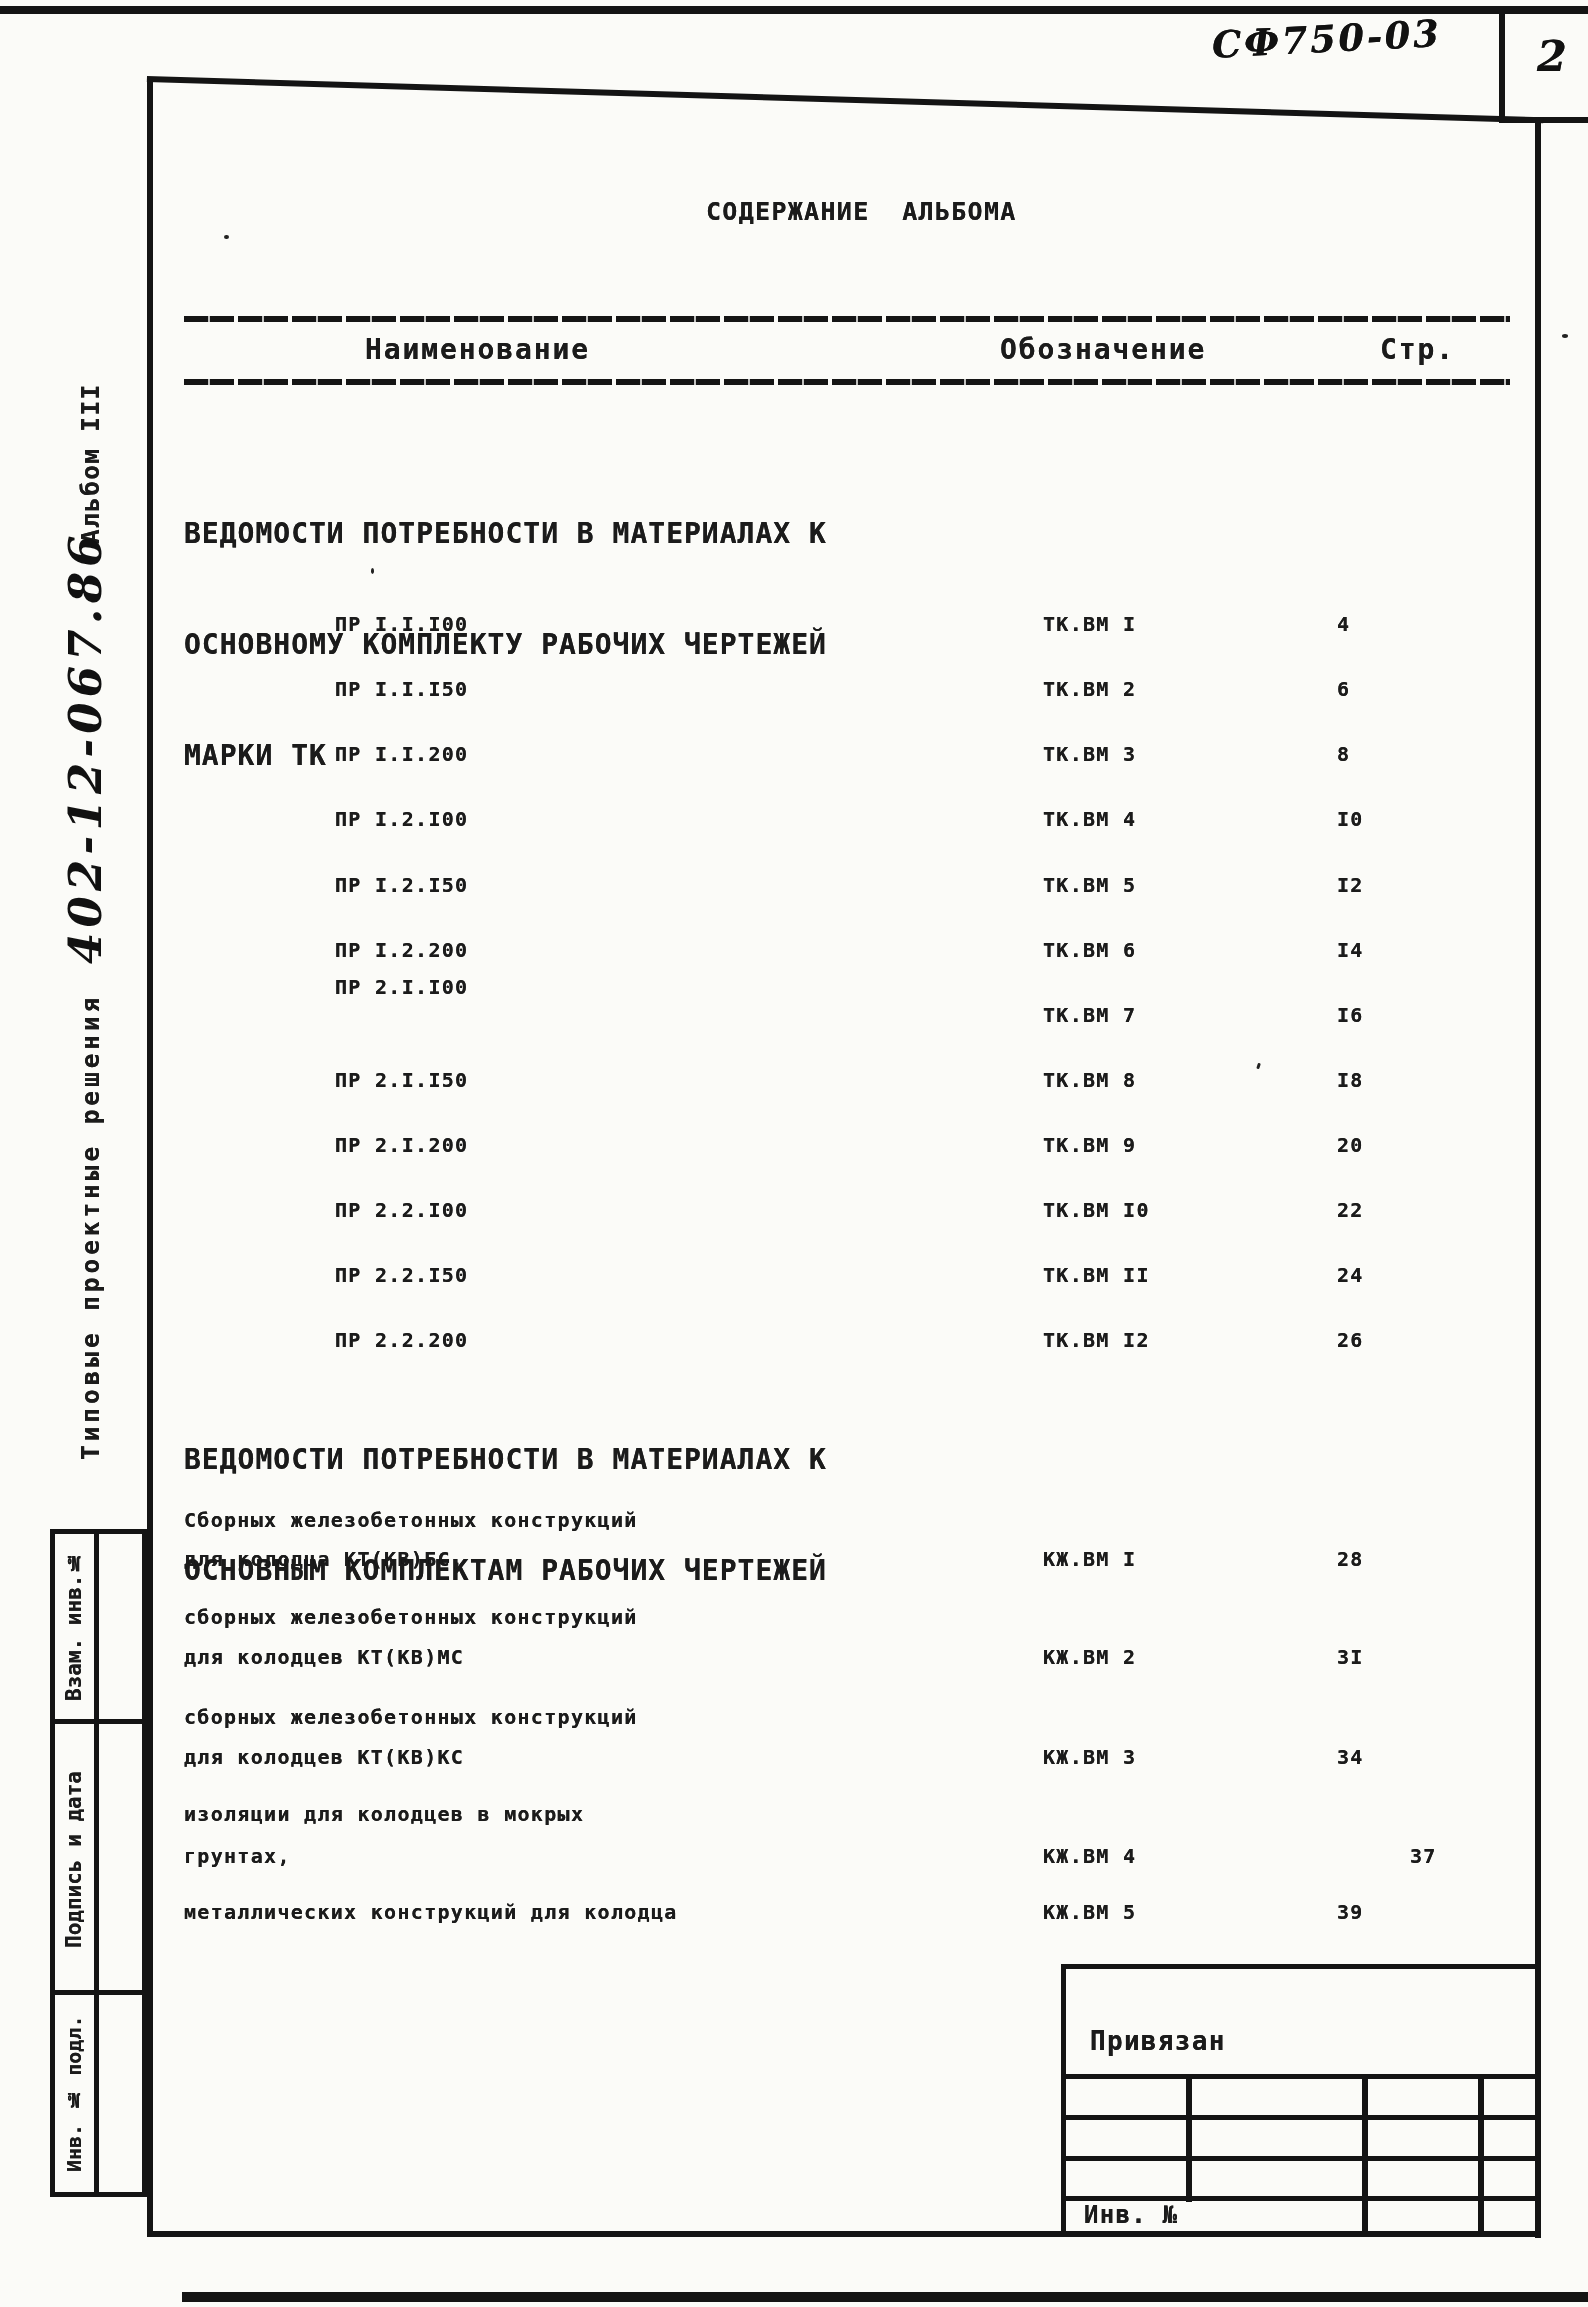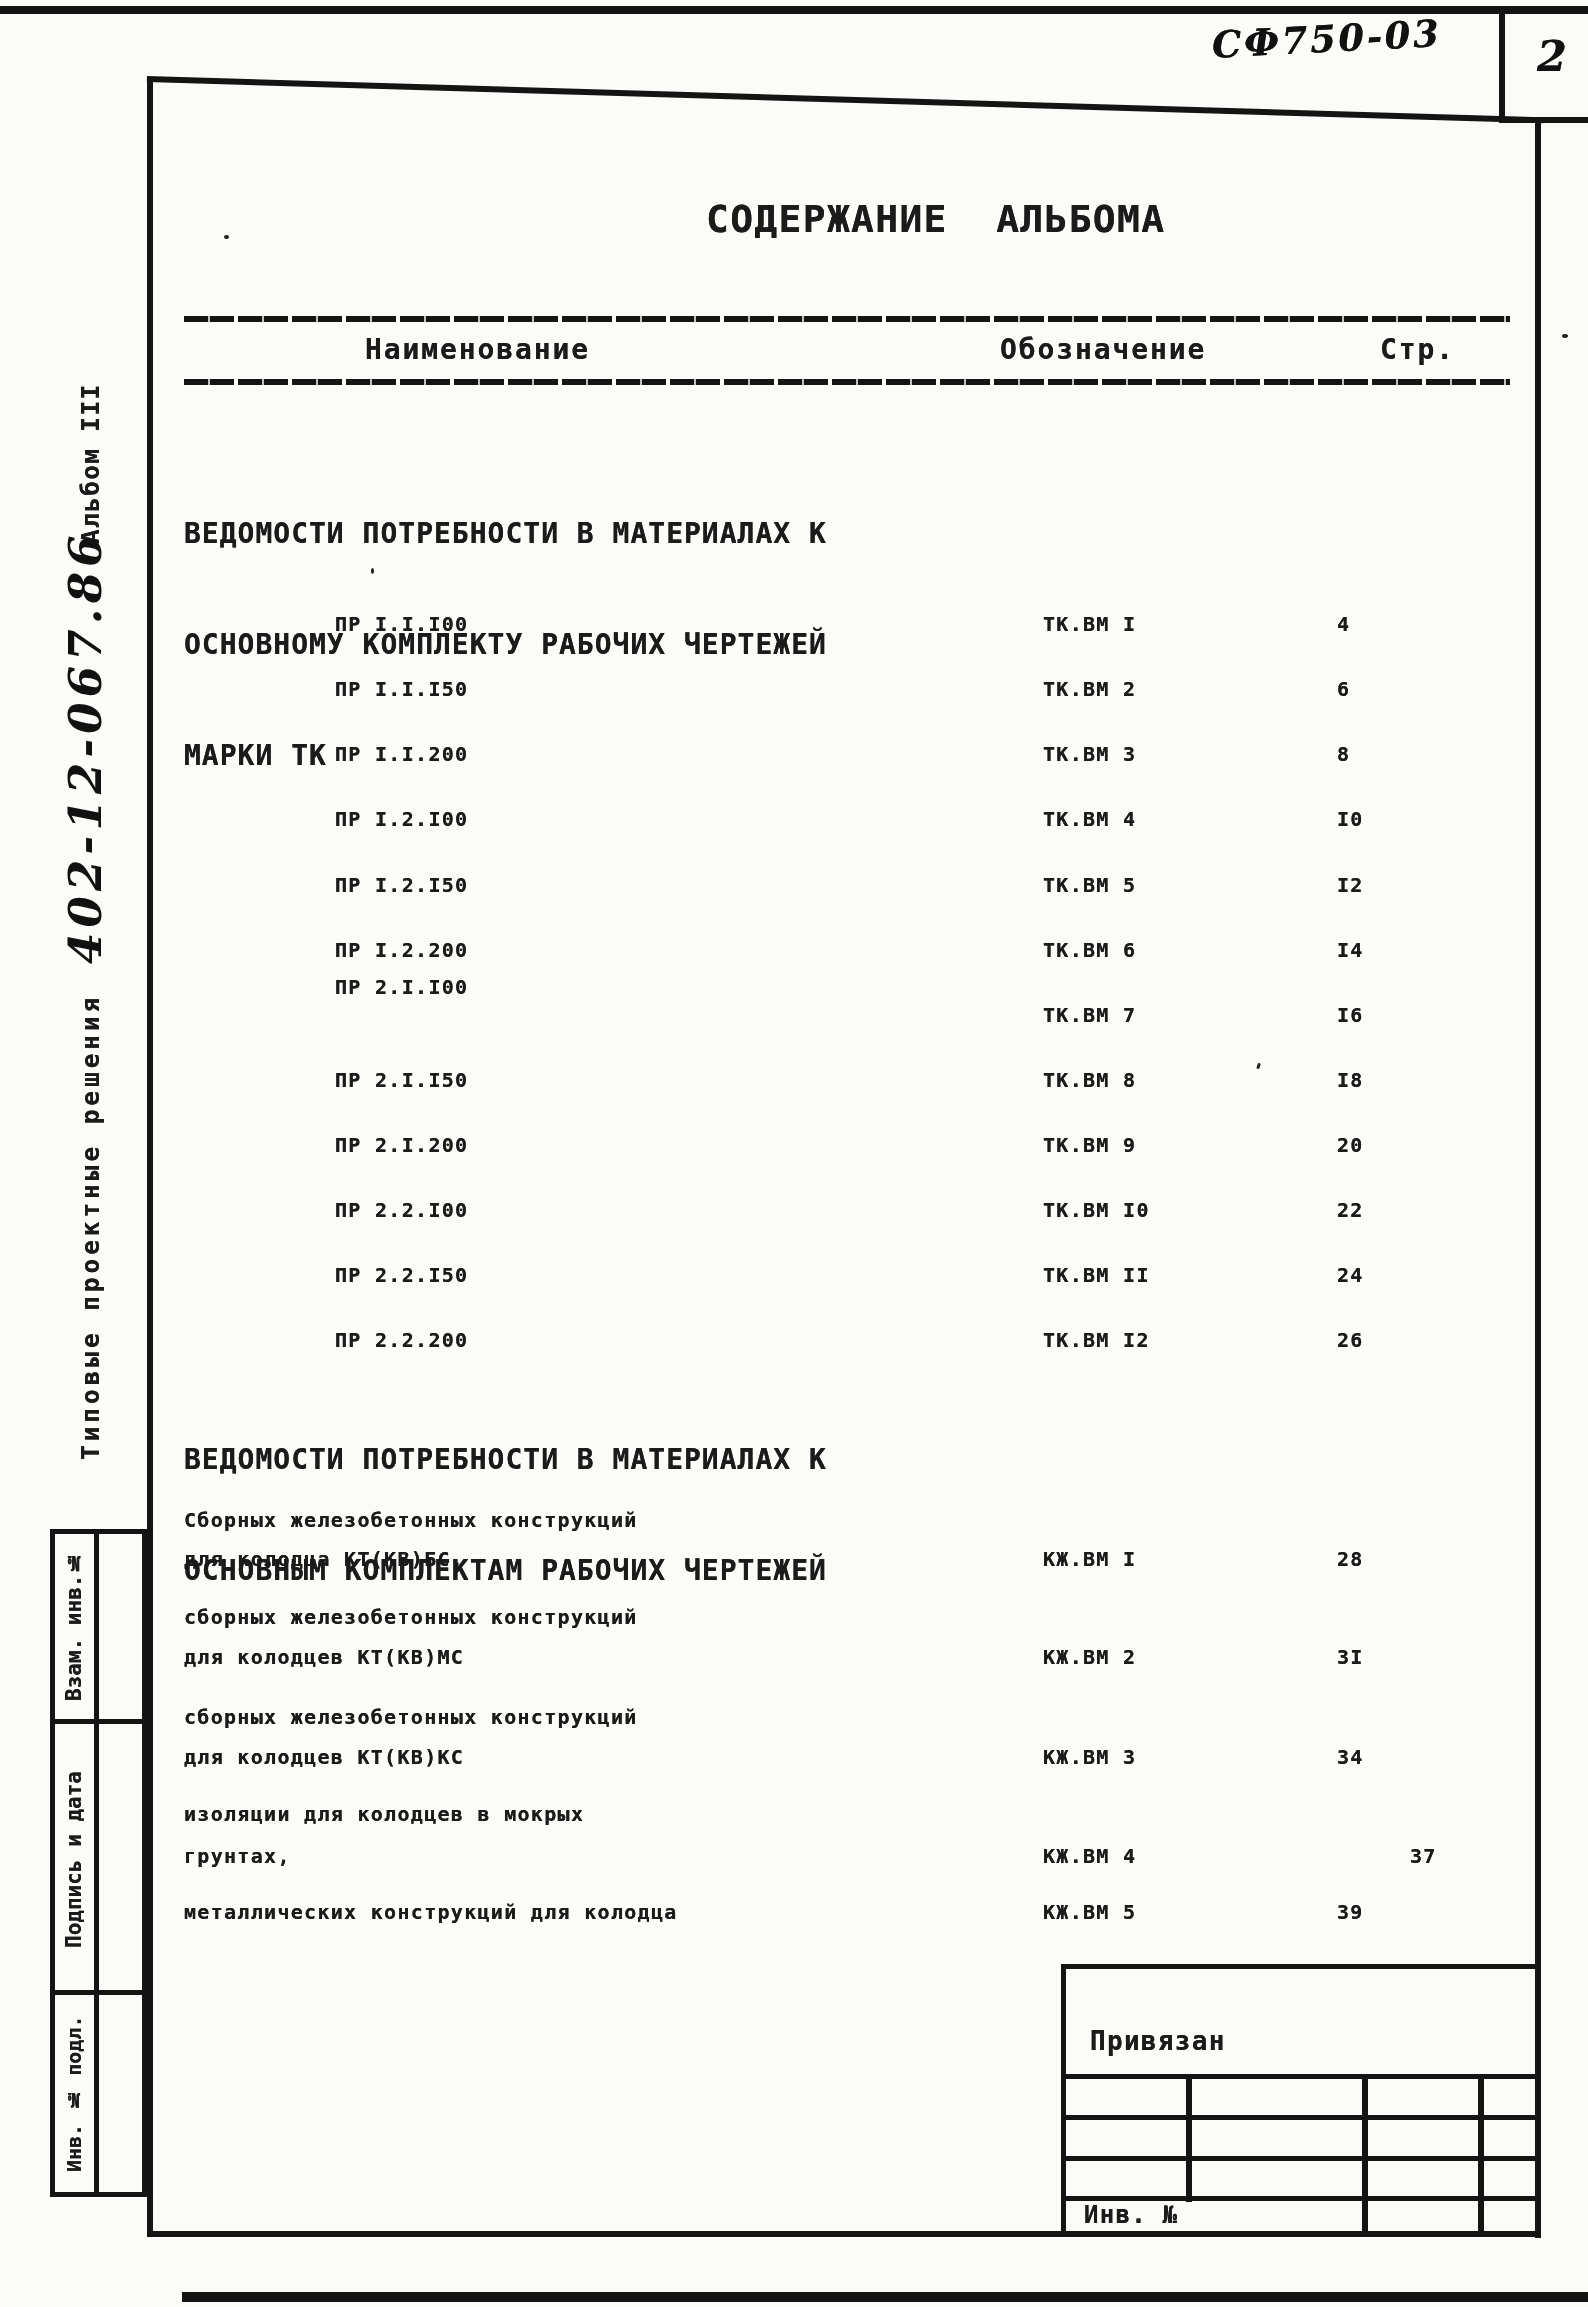--- a/index.html
+++ b/index.html
@@ -40,21 +40,21 @@
 
   <div class="abs line" style="left:1499px;top:13px;width:5.8px;height:110px;"></div>
   <div class="abs line" style="left:1499px;top:117px;width:90px;height:5.8px;"></div>
   <div class="abs hand ink" style="left:1526px;top:31px;width:52px;text-align:center;font-size:43px;">2</div>
 
   <div class="abs frame" style="left:147px;top:76px;width:1397px;height:5.8px;transform:rotate(1.69deg);transform-origin:left top;"></div>
   <div class="abs frame" style="left:147px;top:77px;width:5.8px;height:2160px;"></div>
   <div class="abs frame" style="left:1535px;top:119px;width:5.8px;height:2119px;"></div>
   <div class="abs frame" style="left:147px;top:2231px;width:1394px;height:6.4px;"></div>
 
-  <div class="abs ink" style="left:706px;top:197px;font-size:38px;font-weight:700;letter-spacing:1.3px;white-space:pre;">СОДЕРЖАНИЕ  АЛЬБОМА</div>
+  <div class="abs ink" style="left:706px;top:197px;font-size:25px;font-weight:700;letter-spacing:1.3px;white-space:pre;">СОДЕРЖАНИЕ  АЛЬБОМА</div>
 
   <div class="abs rule" style="left:184px;top:316px;width:1326px;"></div>
   <div class="abs rule" style="left:184px;top:379px;width:1326px;"></div>
 
   <div class="abs hdr ink" style="left:365px;top:333px;text-align:right;">Наименование</div>
   <div class="abs hdr ink" style="left:1000px;top:333px;">Обозначение</div>
   <div class="abs hdr ink" style="left:1380px;top:333px;">Стр.</div>
 
   <div class="abs heading ink" style="left:184px;top:441px;">
     <div>ВЕДОМОСТИ ПОТРЕБНОСТИ В МАТЕРИАЛАХ К</div>

